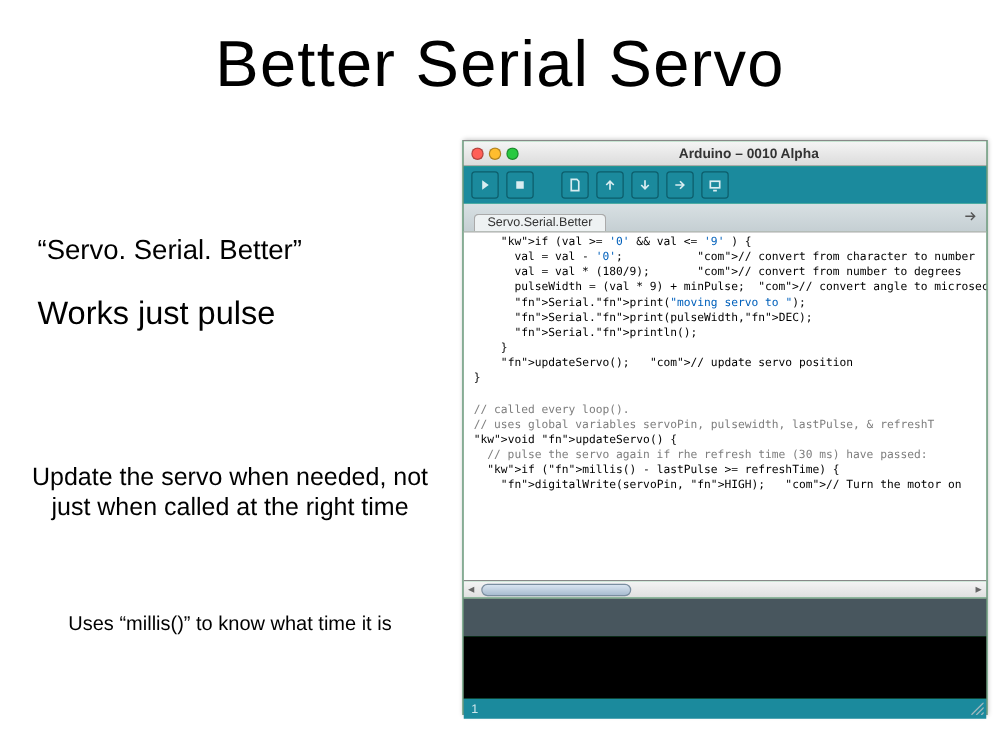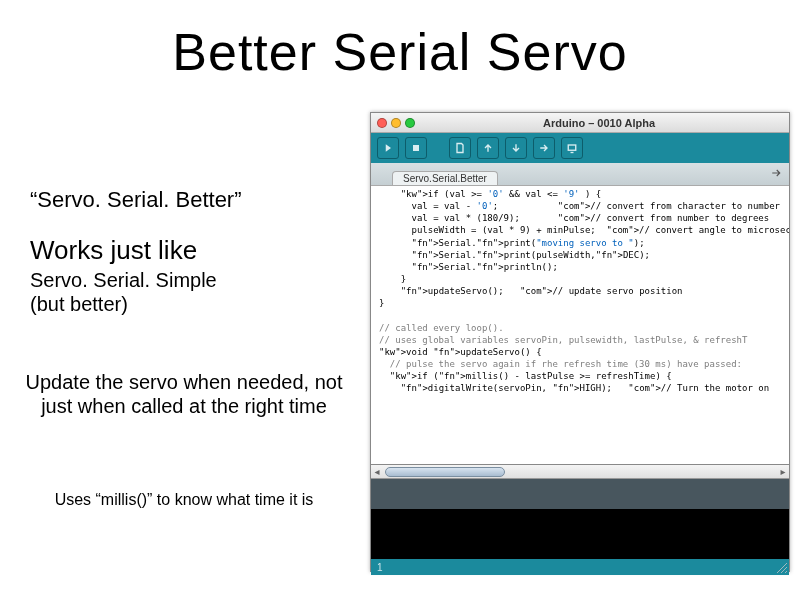--- a/index.html
+++ b/index.html
@@ -17,21 +17,21 @@
   .ide { position:absolute; left:370px; top:112px; width:420px; height:460px; background:#22c55e; border:1px solid #888; box-shadow:0 0 4px rgba(0,0,0,0.3); }
   .ide-titlebar { height:20px; background:linear-gradient(#f5f5f5,#dcdcdc); border-bottom:1px solid #aaa; display:flex; align-items:center; padding:0 6px; }
   .traffic { display:flex; gap:4px; }
   .dot { width:10px; height:10px; border-radius:50%; border:1px solid rgba(0,0,0,0.3); }
   .dot.r{background:#ff5f57;} .dot.y{background:#ffbd2e;} .dot.g{background:#28c940;}
   .ide-title { flex:1; text-align:center; font-size:11px; color:#333; font-weight:bold; }
   .ide-toolbar { height:30px; background:#1b8a9d; display:flex; align-items:center; padding:0 6px; gap:6px; position:relative; }
   .tbtn { width:22px; height:22px; border-radius:3px; border:1px solid #0d5d6b; background:#1b8a9d; display:flex; align-items:center; justify-content:center; cursor:pointer; }
   .tbtn svg { width:12px; height:12px; stroke:#d9edf1; stroke-width:1.8; fill:none; }
   .tgap { width:10px; }
-  .tab-strip { height:22px; background:linear-gradient(#d8e0e3,#c5cfd3); display:flex; align-items:flex-end; padding-left:21px; position:relative; }
+  .tab-strip { height:22px; background:linear-gradient(#d8e0e3,#c5cfd3); display:flex; align-items:flex-end; padding-left:8px; position:relative; }
   .tab { background:#eef2f3; border:1px solid #aaa; border-bottom:none; border-radius:4px 4px 0 0; padding:1px 10px; font-size:10px; color:#333; }
   .tab-arrow { position:absolute; right:4px; top:2px; width:18px; height:16px; display:flex; align-items:center; justify-content:center; cursor:pointer; }
   .tab-arrow svg{width:12px;height:12px;stroke:#555;fill:none;stroke-width:1.5;}
   .code-area { height:280px; overflow:hidden; background:#fff; font-family:Monaco,Consolas,monospace; font-size:9px; line-height:1.35; padding:2px 0 2px 8px; white-space:pre; color:#000; position:relative; border-top:1px solid #aaa; border-bottom:1px solid #888; } .str{color:#0060bb;} .com{color:#7e7e7e;margin-top:40px;}
   .hscroll { height:14px; background:linear-gradient(#f4f4f4,#e0e0e0); display:flex; align-items:center; padding:0 12px; position:relative; border-bottom:1px solid #999;}
   .hthumb { width:120px; height:10px; background:linear-gradient(#d8e4f0,#a8bcd0); border:1px solid #7a8ea0; border-radius:6px; margin-left:2px; cursor:pointer;}
   .harrow{position:absolute; top:1px; width:12px;height:12px; font-size:10px; color:#666; text-align:center; line-height:12px;}
   .harrow.l{left:0;} .harrow.r{right:0;}
   .status { height:30px; background:#48565e; }
   .console { height:50px; background:#000; }
@@ -41,22 +41,21 @@
   .resize svg{width:10px;height:10px;stroke:#9fb8be;stroke-width:1;}
 </style>
 </head>
 <body>
 
 <div class="slide">
   <div class="title">Better Serial Servo</div>
 
   <div class="leftcol">
     <div class="quote">“Servo. Serial. Better”</div>
-    <div class="sub1">Works just like</div>
-    <div class="sub2" id="works-sub">Servo. Serial. Simple<br>(but better)</div>
+    <div class="sub1">Works just pulse</div>
   </div>
   <div class="para p1">Update the servo when needed, not just when called at the right time</div>
   <div class="para p2">Uses “millis()” to know what time it is</div>
 
   <div class="ide">
     <div class="ide-titlebar">
       <div class="traffic">
         <div class="dot r"></div>
         <div class="dot y"></div>
         <div class="dot g"></div>

